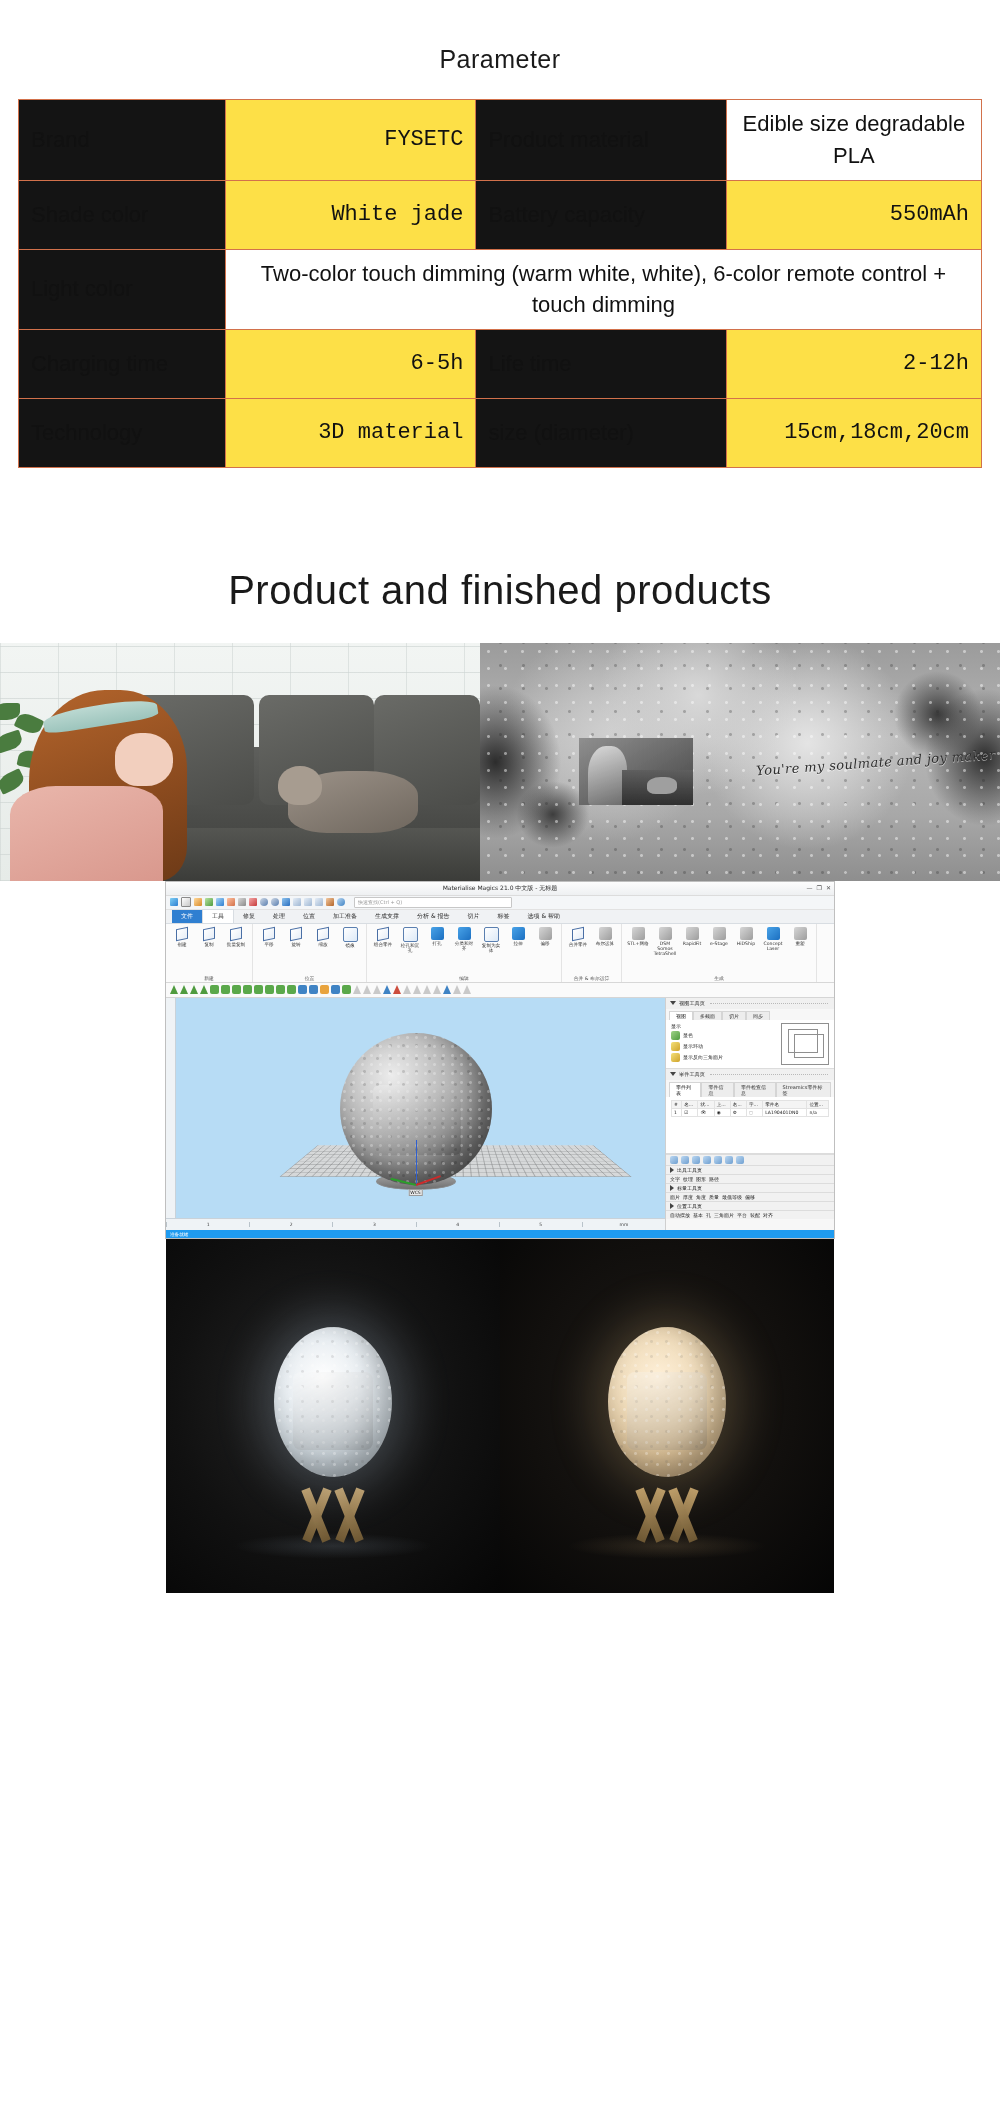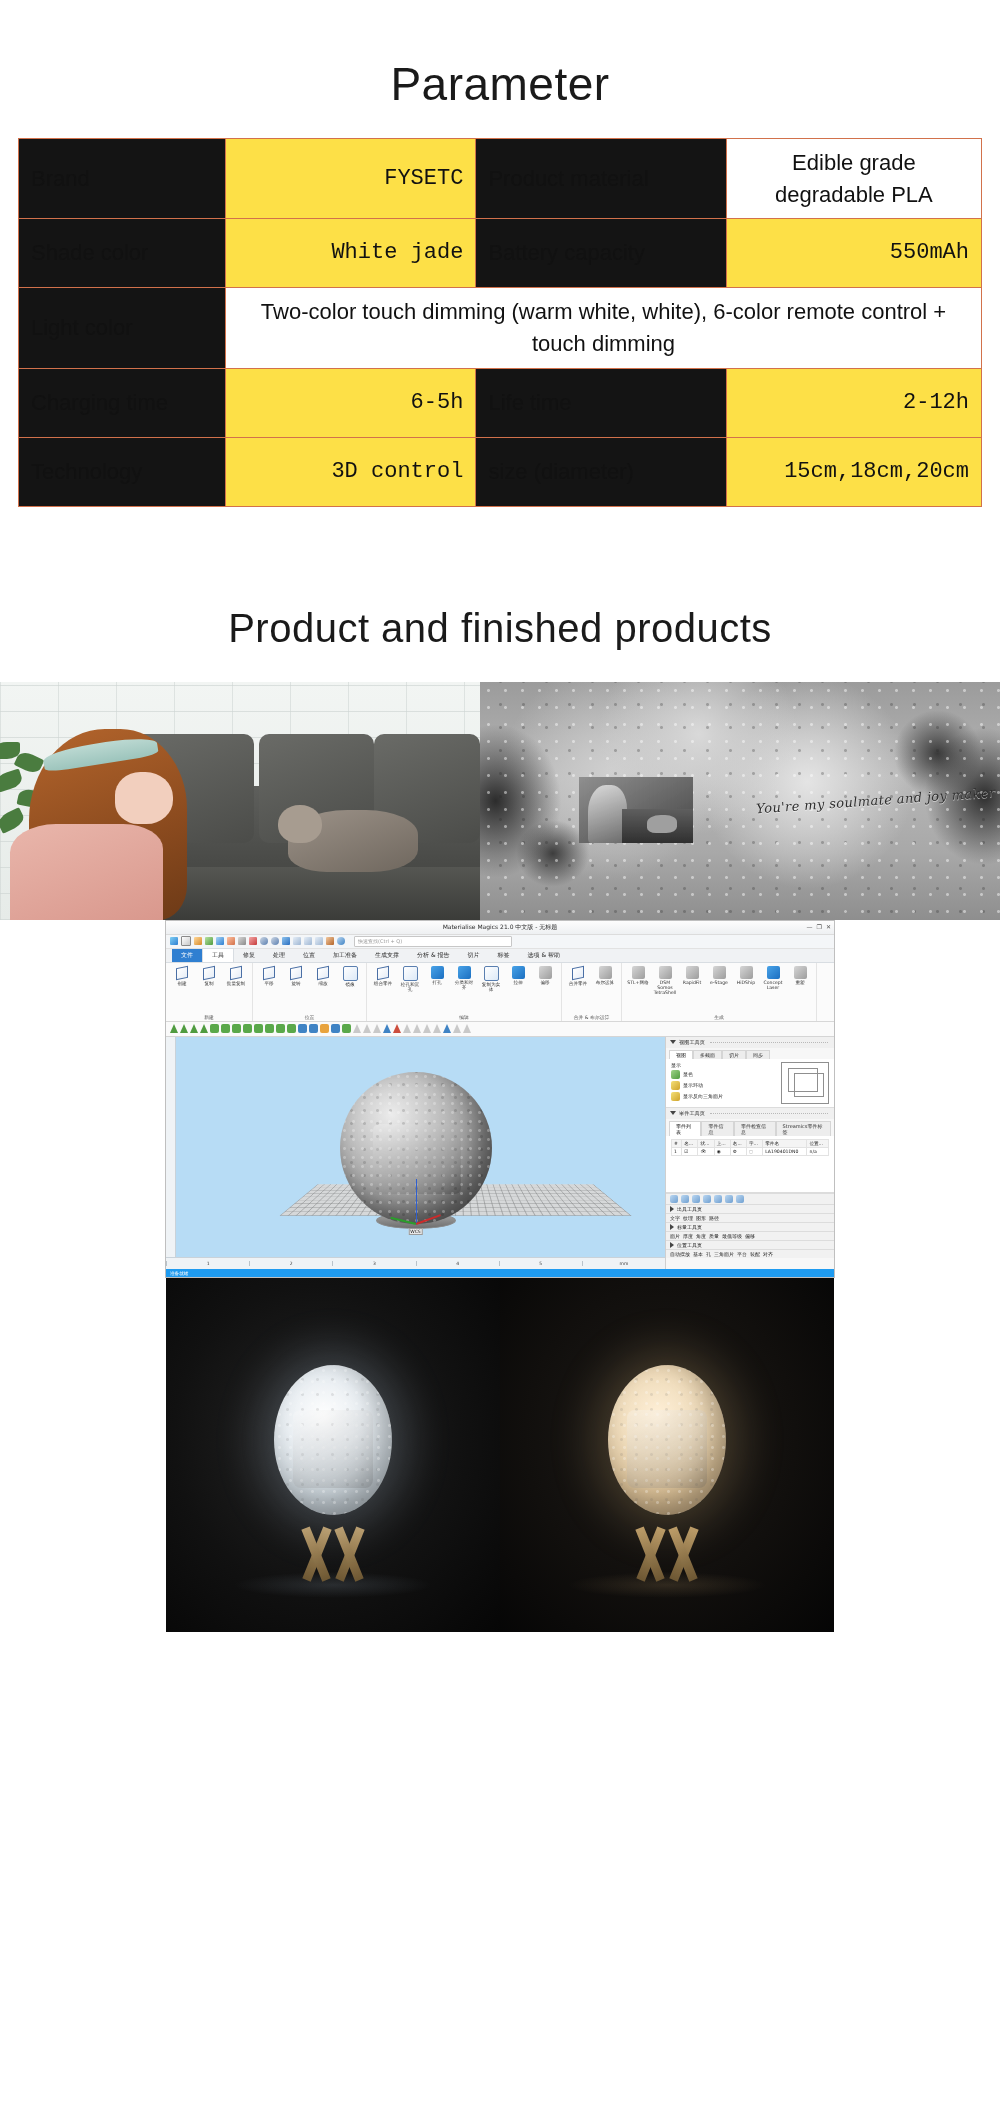--- a/index.html
+++ b/index.html
@@ -10,21 +10,21 @@
     overflow:hidden;position:relative;
   }
 
   
   .section-title{
     text-align:center;
     font-weight:300;
     color:#1a1a1a;
     letter-spacing:.5px;
   }
-  #parameter-title{font-size:46px;line-height:1;padding-top:30px;}
+  #parameter-title{font-size:25px;line-height:1;padding-top:30px;}
   #modeling-title{font-size:40px;line-height:1;}
 
   
   .spec-wrap{padding:0 18px;margin-top:27px;}
   table.spec{
     width:100%;border-collapse:collapse;
     border:1px solid #d2714b;
     table-layout:fixed;
   }
   table.spec td{
@@ -399,41 +399,41 @@
       <col class="c1">
         <col class="c2">
         <col class="c3">
         <col class="c4">
     </colgroup>
     <tbody>
       <tr class="row-2line">
         <td class="k">Brand</td>
         <td class="v">FYSETC</td>
         <td class="k">Product material</td>
-        <td class="v-center">Edible grade degradable PLA</td>
+        <td class="v-center">Edible size degradable PLA</td>
       </tr>
       <tr class="row-tall">
         <td class="k">Shade color</td>
         <td class="v">White jade</td>
         <td class="k tight">Battery capacity</td>
         <td class="v">550mAh</td>
       </tr>
       <tr class="row-tall">
         <td class="k">Light color</td>
         <td class="v-center" colspan="3">Two-color touch dimming (warm white, white), 6-color remote control + touch dimming</td>
       </tr>
       <tr class="row-tall">
         <td class="k">Charging time</td>
         <td class="v">6-5h</td>
         <td class="k">Life time</td>
         <td class="v">2-12h</td>
       </tr>
       <tr class="row-tall">
         <td class="k">Technology</td>
-        <td class="v">3D control</td>
+        <td class="v">3D material</td>
         <td class="k tight">size (diameter)</td>
         <td class="v tight">15cm,18cm,20cm</td>
       </tr>
     </tbody>
   </table>
 </div>
 
 <div style="height:68px"></div>
 <h2 class="section-title" id="modeling-title">Product and finished products</h2>
 

